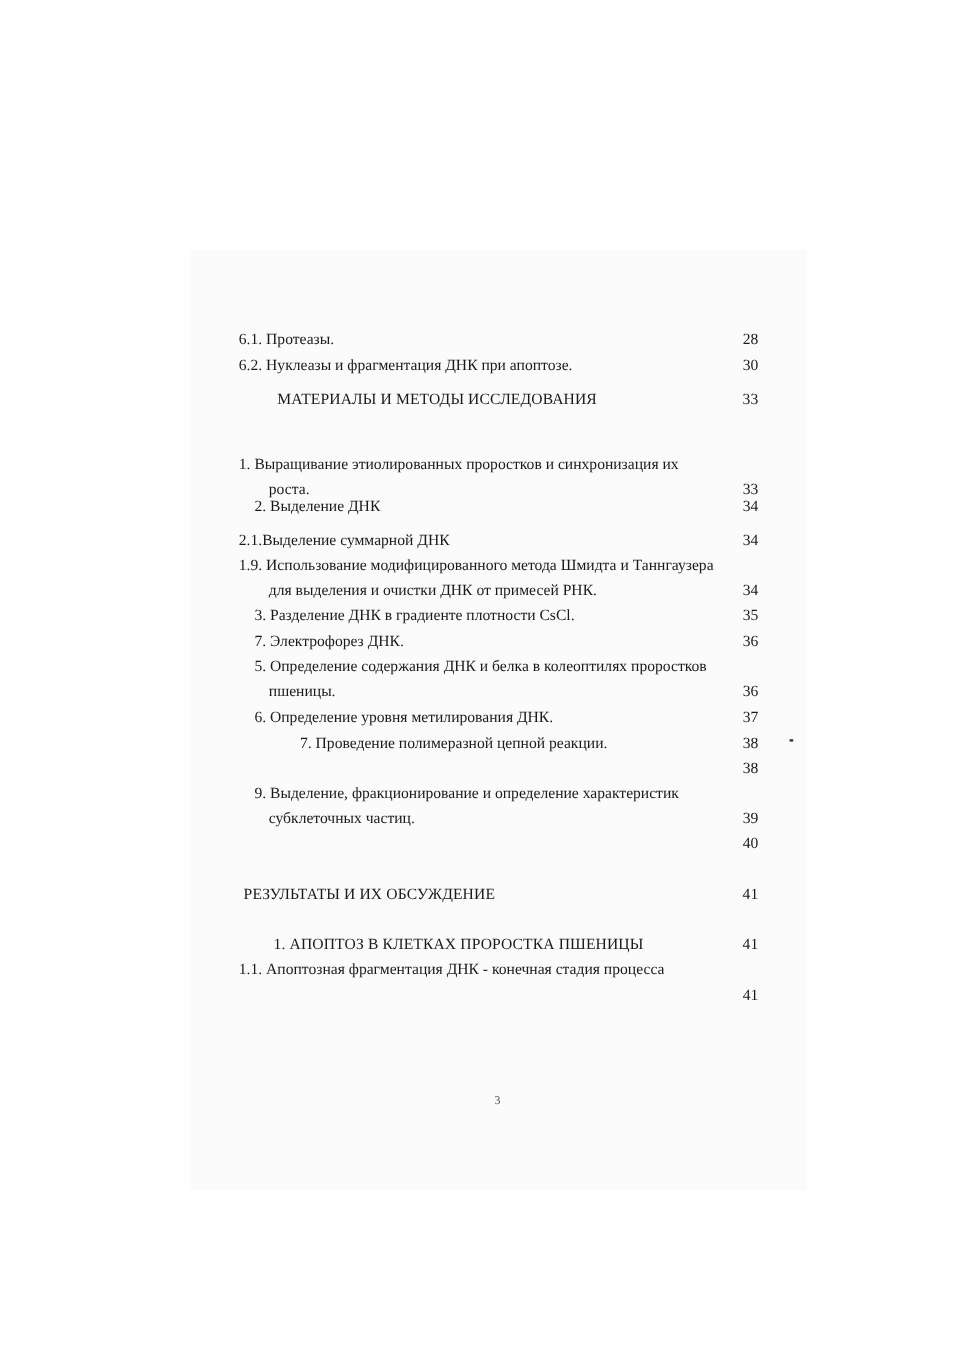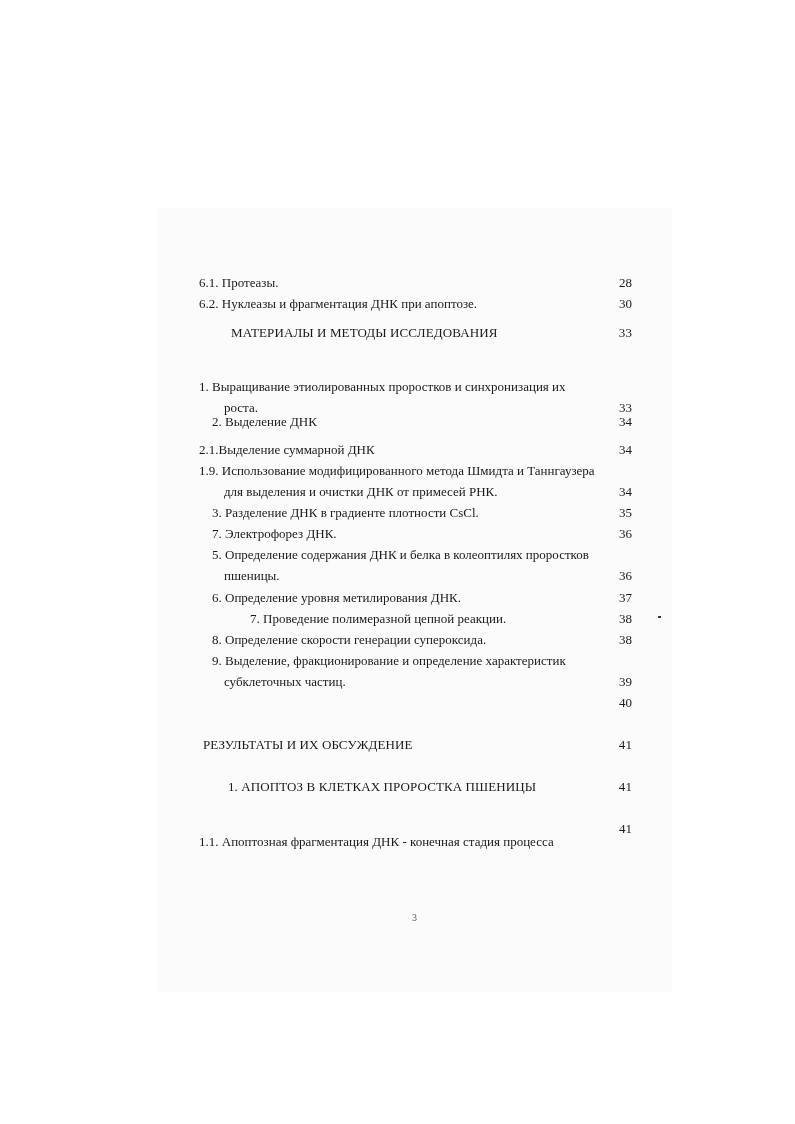--- a/index.html
+++ b/index.html
@@ -98,21 +98,20 @@
     </div>
     <div class="line" style="top: 588px;">
       <span class="txt" style="left: 13px;">6. Определение уровня метилирования ДНК.</span>
       <span class="pg">37</span>
     </div>
     <div class="line" style="top: 609px;">
       <span class="txt" style="left: 13px; margin-left: 38px;">7. Проведение полимеразной цепной реакции.</span>
       <span class="pg">38</span>
     </div>
     <div class="line" style="top: 630px;">
-      <span class="txt" style="left: 13px;">8. Определение скорости генерации супероксида.</span>
       <span class="pg">38</span>
     </div>
     <div class="line" style="top: 651px;">
       <span class="txt" style="left: 13px;">9. Выделение, фракционирование и определение характеристик</span>
       <span class="pg"></span>
     </div>
     <div class="line" style="top: 672px;">
       <span class="txt" style="left: 25px;">субклеточных частиц.</span>
       <span class="pg">39</span>
     </div>
@@ -120,21 +119,21 @@
       <span class="pg">40</span>
     </div>
     <div class="line heading" style="top: 735px;">
       <span class="txt" style="left: 4px;">РЕЗУЛЬТАТЫ И ИХ ОБСУЖДЕНИЕ</span>
       <span class="pg">41</span>
     </div>
     <div class="line heading" style="top: 777px;">
       <span class="txt" style="left: 29px;">1. АПОПТОЗ В КЛЕТКАХ ПРОРОСТКА ПШЕНИЦЫ</span>
       <span class="pg">41</span>
     </div>
-    <div class="line" style="top: 798px; margin-top: 34px;">
+    <div class="line" style="top: 798px;">
       <span class="txt" style="left: 0px;">1.1. Апоптозная фрагментация ДНК - конечная стадия процесса</span>
       <span class="pg"></span>
     </div>
     <div class="line" style="top: 819px;">
       <span class="pg">41</span>
     </div>
   </div>
 
 <div class="speck"></div>
 

